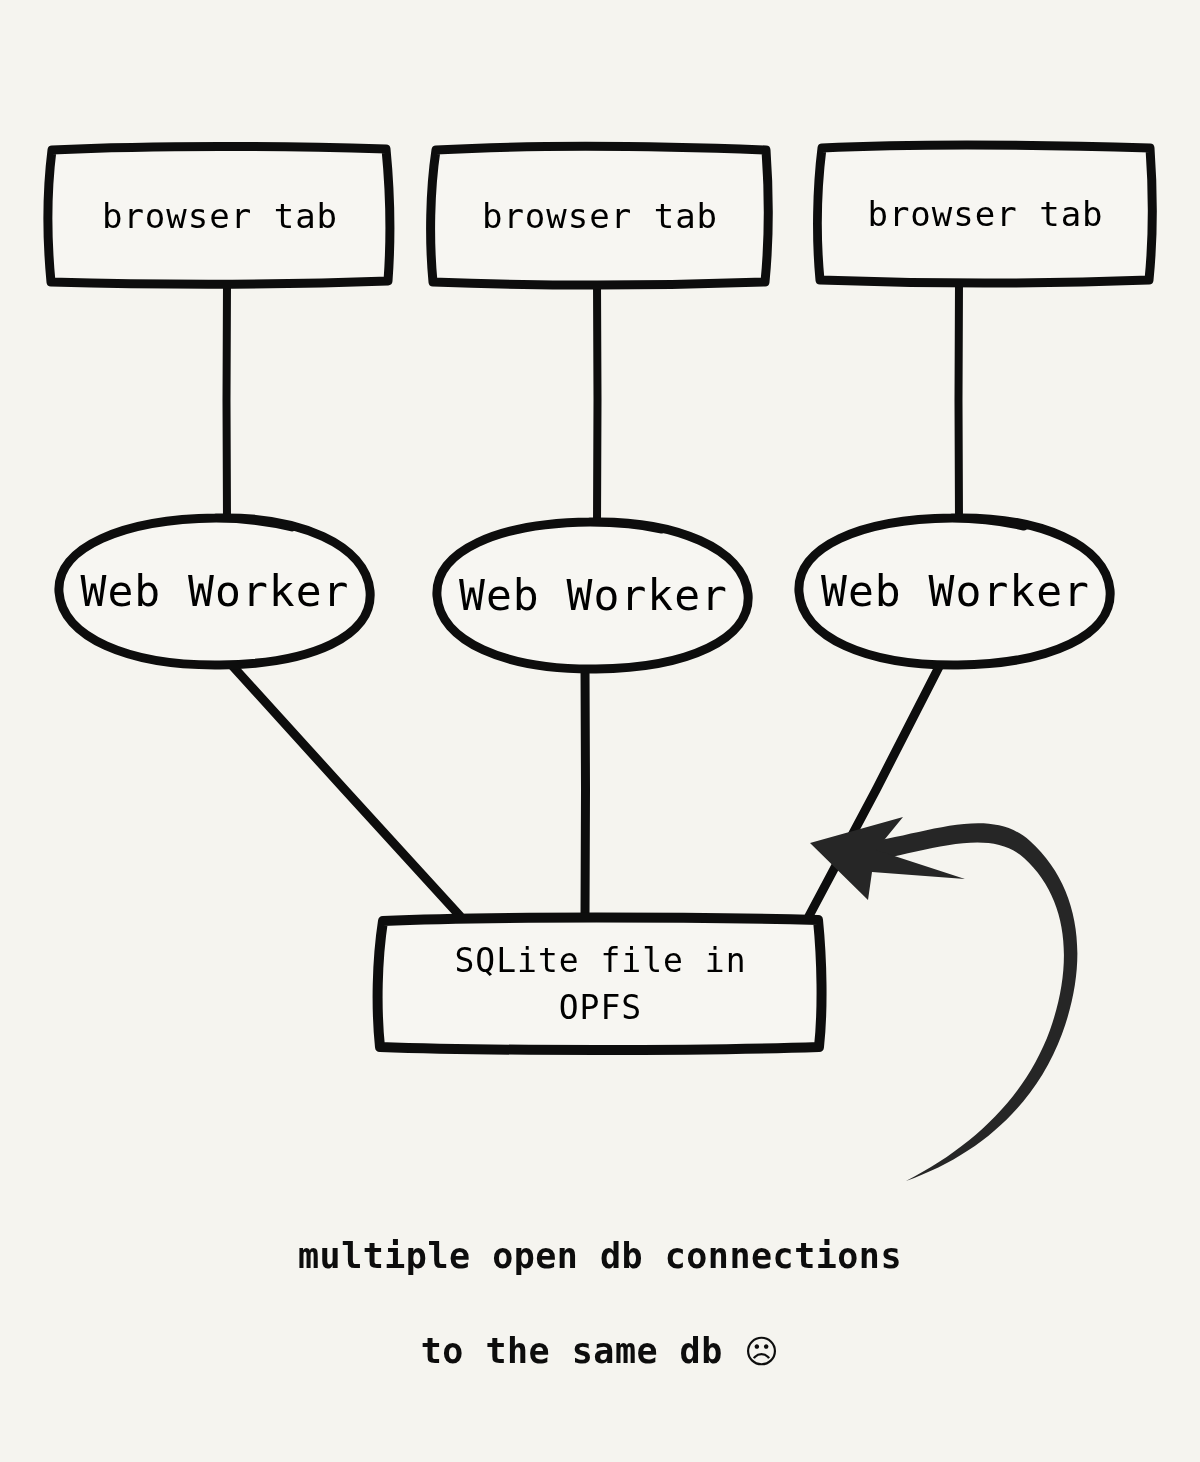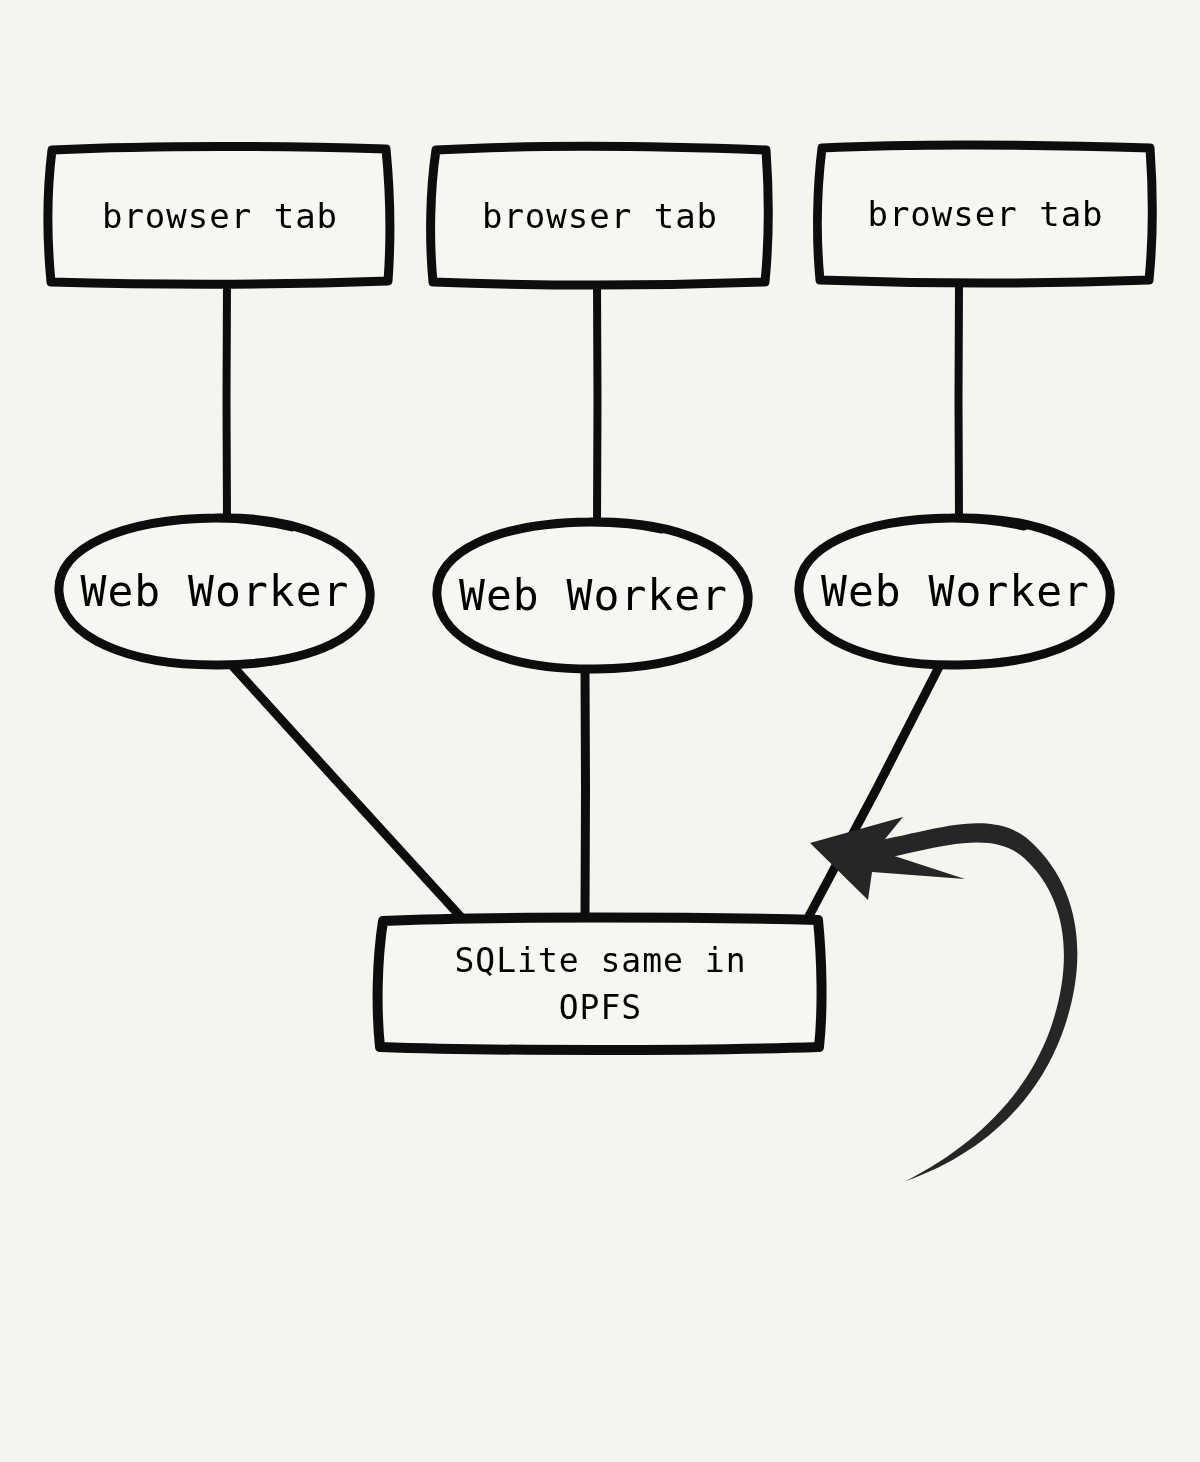--- a/index.html
+++ b/index.html
@@ -150,17 +150,21 @@
   <div class="node-label tab-label" style="left:433px; top:150px; width:334px; height:131px;">browser tab</div>
 
   <div class="node-label tab-label" style="left:820px; top:148px; width:331px; height:131px;">browser tab</div>
 
   <div class="node-label worker-label" style="left:59px; top:543px; width:312px; height:96px;">Web Worker</div>
 
   <div class="node-label worker-label" style="left:437px; top:547px; width:313px; height:96px;">Web Worker</div>
 
   <div class="node-label worker-label" style="left:799px; top:543px; width:313px; height:96px;">Web Worker</div>
 
-  <div class="node-label store-label" style="left:380px; top:921px; width:441px; height:127px;">SQLite same in
+  <div class="node-label store-label" style="left:380px; top:921px; width:441px; height:127px;">SQLite file in
 OPFS</div>
 
+  <div class="caption">
+    <span>multiple open db connections</span><br>
+    <span>to the same db</span><span> </span><span class="caption-emoji">☹</span>
+  </div>
 
 </div>
 
 </body></html>

